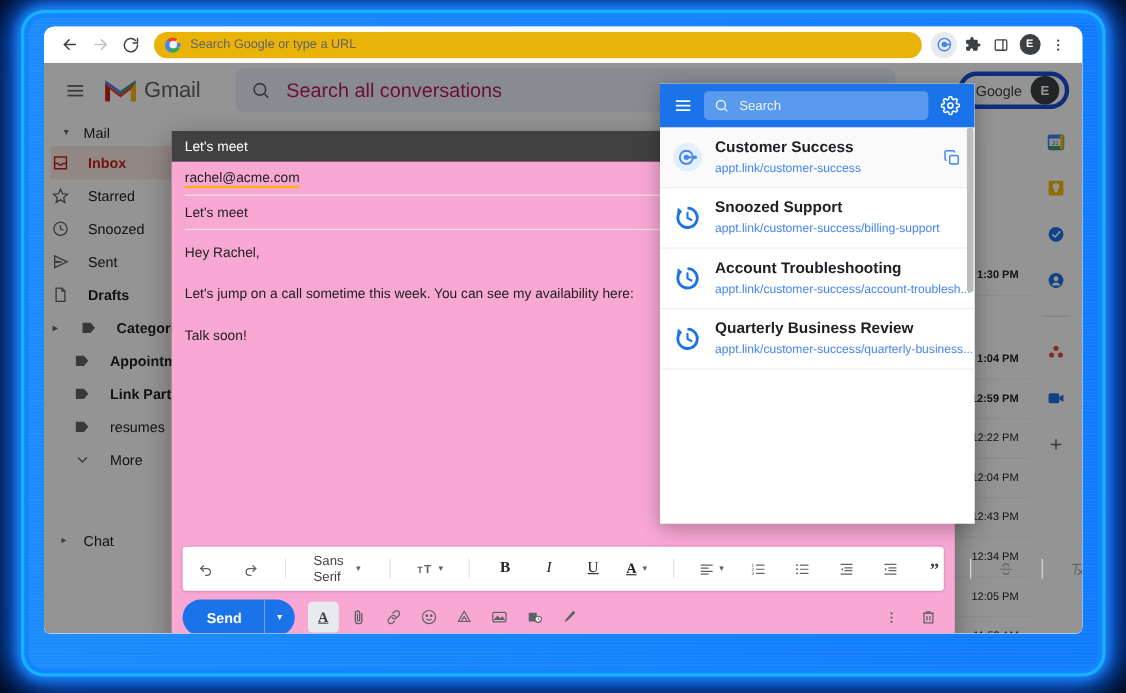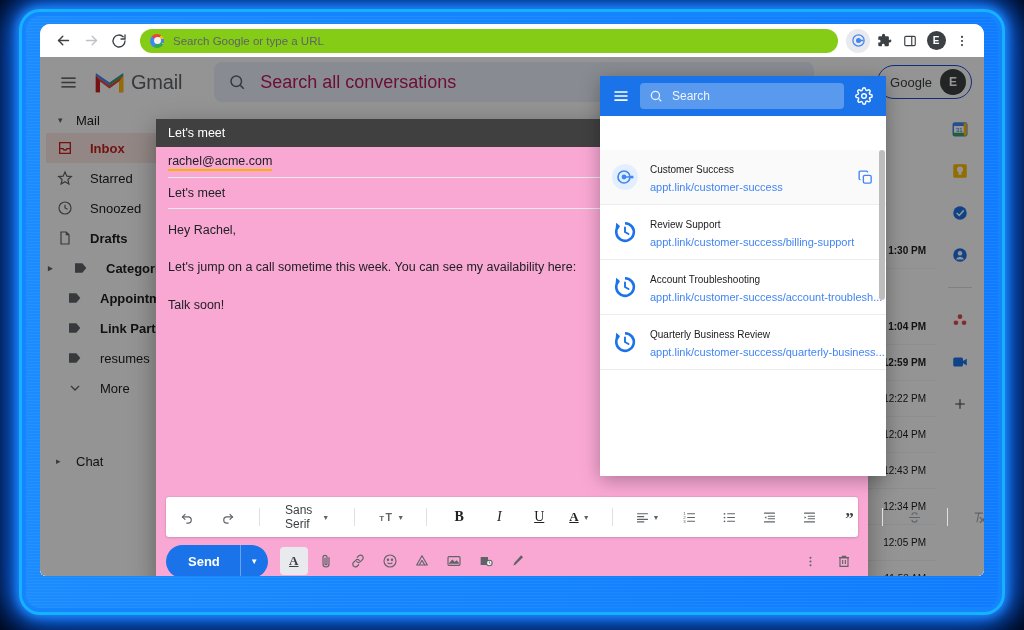--- a/index.html
+++ b/index.html
@@ -56,21 +56,21 @@
   }
   .nav-btn {
     width: 26px; height: 26px; border-radius: 50%;
     display: flex; align-items: center; justify-content: center;
     color: #3c4043; flex: none;
   }
   .nav-btn svg { display: block; }
   .nav-btn.disabled { color: #bdc1c6; }
   #omnibox {
     flex: 1; height: 24px;
-    background: #84cc16;
+    background: #eab308;
     border-radius: 13px;
     margin: 0 6px 0 6px;
     display: flex; align-items: center;
     padding: 0 10px; gap: 9px;
     min-width: 0;
   }
   .g-logo {
     width: 14px; height: 14px; flex: none;
     border-radius: 50%;
     background: conic-gradient(from -45deg,
@@ -128,21 +128,21 @@
   #gm-search {
     flex: 1; max-width: 600px; height: 40px;
     background: #eaf1fb; border-radius: 8px;
     display: flex; align-items: center; gap: 14px;
     padding: 0 14px; color: #5f6368;
   }
   #gm-search-text { font-size: 18px; color: #be185d; }
   #gm-header-right { margin-left: auto; display: flex; align-items: center; gap: 4px; padding-right: 4px;}
   #gm-account-chip {
     display: flex; align-items: center; gap: 8px;
-    border: 1px solid #1d4ed8; border-radius: 20px;
+    border: 4px solid #1d4ed8; border-radius: 20px;
     height: 34px; padding: 0 5px 0 12px;
   }
   #gm-account-text { font-size: 13px; color: #3c4043; }
   .gm-avatar {
     width: 26px; height: 26px; border-radius: 50%;
     background: #3c4043; color: #fff; font-size: 12px; font-weight: bold;
     display: flex; align-items: center; justify-content: center;
   }
 
   
@@ -161,21 +161,21 @@
   }
   #compose-label { font-size: 13.5px; }
   .nav-sec {
     display: flex; align-items: center; gap: 10px;
     height: 26px; padding-left: 12px; font-size: 13px; color: #202124;
   }
   .caret { font-size: 9px; color: #5f6368; width: 8px; }
   .nav-item {
     display: flex; align-items: center;
     height: 30px; border-radius: 0 16px 16px 0;
-    padding-left: 10px; gap: 16px;
+    gap: 16px;
     font-size: 13px; color: #202124;
     margin-right: 8px;
   }
   .nav-item .ni-icon { width: 18px; display: flex; justify-content: center; color: #5f6368; flex:none; }
   .nav-item.active { background: #fce8e6; color: #c5221f; font-weight: bold; }
   .nav-item.active .ni-icon { color: #c5221f; }
   .nav-item.bold { font-weight: bold; }
   .nav-item .twisty { width: 8px; font-size: 9px; color:#5f6368; margin-right:-8px;}
   .nav-sub { display:flex; align-items:center; height:32px; padding-left:10px; gap:12px; font-size:13px; color:#202124;}
 
@@ -288,21 +288,20 @@
   
   #popup {
     position: absolute;
     left: 560px; top: 19px;
     width: 286px; height: 400px;
     background: #fff;
     box-shadow: 0 4px 18px rgba(0,0,0,0.3);
     z-index: 60;
     display: flex; flex-direction: column;
     overflow: hidden;
-    gap: 34px;
   }
   #popup-header {
     height: 40px; background: #1a73e8;
     display: flex; align-items: center; gap: 8px;
     padding: 0 10px;
   }
   #pop-hamburger { width: 22px; display:flex; align-items:center; justify-content:center; color:#fff; flex:none;}
   #pop-search {
     flex: 1; height: 26px; background: rgba(255,255,255,0.28);
     border-radius: 4px; display: flex; align-items: center;
@@ -313,21 +312,21 @@
   #popup-list { flex: 1; overflow: hidden; position: relative; background:#fff;}
   .pop-item {
     display: flex; align-items: center;
     padding: 9px 10px 9px 12px; gap: 12px;
     border-bottom: 1px solid #ededed;
     min-height: 51px;
   }
   .pop-item:first-child { background: #fafafa; }
   .pop-ico { width: 26px; height: 26px; flex: none; }
   .pop-text { flex: 1; min-width: 0; }
-  .pop-title { font-size: 10px; font-weight: normal; color: #202124; margin-bottom: 2px; margin-top: 12px; }
+  .pop-title { font-size: 14px; font-weight: bold; color: #202124; margin-bottom: 2px; margin-top: 12px; }
   .pop-url {
     font-size: 11px; color: #4285f4;
     white-space: nowrap; overflow: hidden; text-overflow: ellipsis;
   }
   .pop-copy { width: 22px; flex:none; color: #4285f4; display:flex; justify-content:center;}
   #pop-scroll {
     position: absolute; right: 1px; top: 0;
     width: 6px; height: 150px; background: #bdbdbd; border-radius: 3px;
   }
 </style>
@@ -463,20 +462,28 @@
             <div class="nav-item">
               <span class="ni-icon">
                 <svg width="16" height="16" viewBox="0 0 24 24" fill="none" stroke="currentColor" stroke-width="1.8">
                     <circle cx="12" cy="12" r="9"></circle>
                     <polyline points="12 7 12 12 16 14"></polyline>
                   </svg>
               </span>
               <span>Snoozed</span>
             </div>
 
+            <div class="nav-item">
+              <span class="ni-icon">
+                <svg width="16" height="16" viewBox="0 0 24 24" fill="none" stroke="currentColor" stroke-width="1.8">
+                    <polygon points="4 4 21 12 4 20 4 13 14 12 4 11"></polygon>
+                  </svg>
+              </span>
+              <span>Sent</span>
+            </div>
 
             <div class="nav-item bold">
               <span class="ni-icon">
                 <svg width="16" height="16" viewBox="0 0 24 24" fill="none" stroke="currentColor" stroke-width="1.8">
                     <path d="M14 3H6v18h12V7l-4-4z"></path>
                     <polyline points="14 3 14 7 18 7"></polyline>
                   </svg>
               </span>
               <span>Drafts</span>
             </div>
@@ -896,21 +903,21 @@
 
           <div class="pop-item">
             <span class="pop-ico">
               <svg width="26" height="26" viewBox="0 0 26 26">
                   <path d="M13 4.2a8.8 8.8 0 1 1-6.2 2.6" fill="none" stroke="#1a73e8" stroke-width="2.6"></path>
                   <path d="M5.2 3.6 L7.4 8.4 L2.4 8.4 Z" fill="#1a73e8" transform="rotate(-25 5 6)"></path>
                   <polyline points="13 8.5 13 13 16.5 15" fill="none" stroke="#1a73e8" stroke-width="1.9" stroke-linecap="round"></polyline>
                 </svg>
             </span>
             <span class="pop-text">
-              <span class="pop-title">Review Support</span>
+              <span class="pop-title">Snoozed Support</span>
               <span class="pop-url">appt.link/customer-success/billing-support</span>
             </span>
           </div>
 
           <div class="pop-item">
             <span class="pop-ico">
               <svg width="26" height="26" viewBox="0 0 26 26">
                   <path d="M13 4.2a8.8 8.8 0 1 1-6.2 2.6" fill="none" stroke="#1a73e8" stroke-width="2.6"></path>
                   <path d="M5.2 3.6 L7.4 8.4 L2.4 8.4 Z" fill="#1a73e8" transform="rotate(-25 5 6)"></path>
                   <polyline points="13 8.5 13 13 16.5 15" fill="none" stroke="#1a73e8" stroke-width="1.9" stroke-linecap="round"></polyline>

